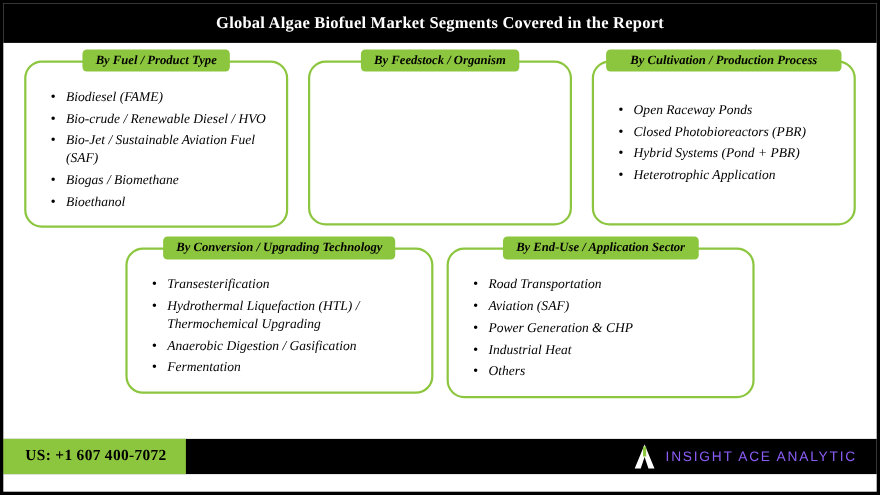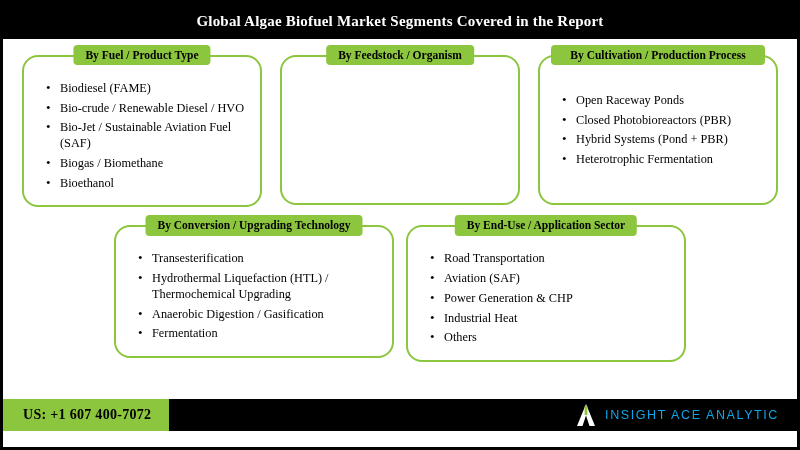--- a/index.html
+++ b/index.html
@@ -56,20 +56,21 @@
     gap: 12px;
     margin-top: 18px;
   }
   .card {
     position: relative;
     border: 2px solid #8cc63e;
     border-radius: 16px;
     background: #ffffff;
     box-sizing: border-box;
     padding: 18px 10px 10px 10px;
+    font-style: italic;
   }
   .card-1 { width: 240px; min-height: 150px; }
   .card-2 { width: 240px; min-height: 150px; }
   .card-3 { width: 240px; min-height: 150px; }
   .card-4 { width: 280px; min-height: 112px; }
   .card-5 { width: 280px; min-height: 112px; }
 
   .card-title {
     position: absolute;
     top: -12px;
@@ -158,21 +159,21 @@
     align-items: center;
     gap: 8px;
     padding-right: 18px;
   }
   .brand-mark {
     position: relative;
     width: 22px;
     height: 24px;
   }
   .brand-name {
-    color: #0ea5e9;
+    color: #8b5cf6;
     font-family: "Liberation Sans", sans-serif;
     font-size: 12.5px;
     letter-spacing: 1.6px;
     text-align: center;
   }
 </style>
 </head>
 <body>
 
 <div class="page">
@@ -199,21 +200,21 @@
       <div class="card card-2">
         <div class="card-title">By Feedstock / Organism</div>
       </div>
 
       <div class="card card-3">
         <div class="card-title two-line">By Cultivation / Production Process</div>
         <ul class="bullets" style="margin-top:18px;">
           <li>Open Raceway Ponds</li>
           <li>Closed Photobioreactors (PBR)</li>
           <li>Hybrid Systems (Pond + PBR)</li>
-          <li>Heterotrophic Fermentation</li>
+          <li>Heterotrophic Application</li>
         </ul>
       </div>
 
     </div>
 
     <div class="row row-bottom">
 
       <div class="card card-4">
         <div class="card-title">By Conversion / Upgrading Technology</div>
         <ul class="bullets">

